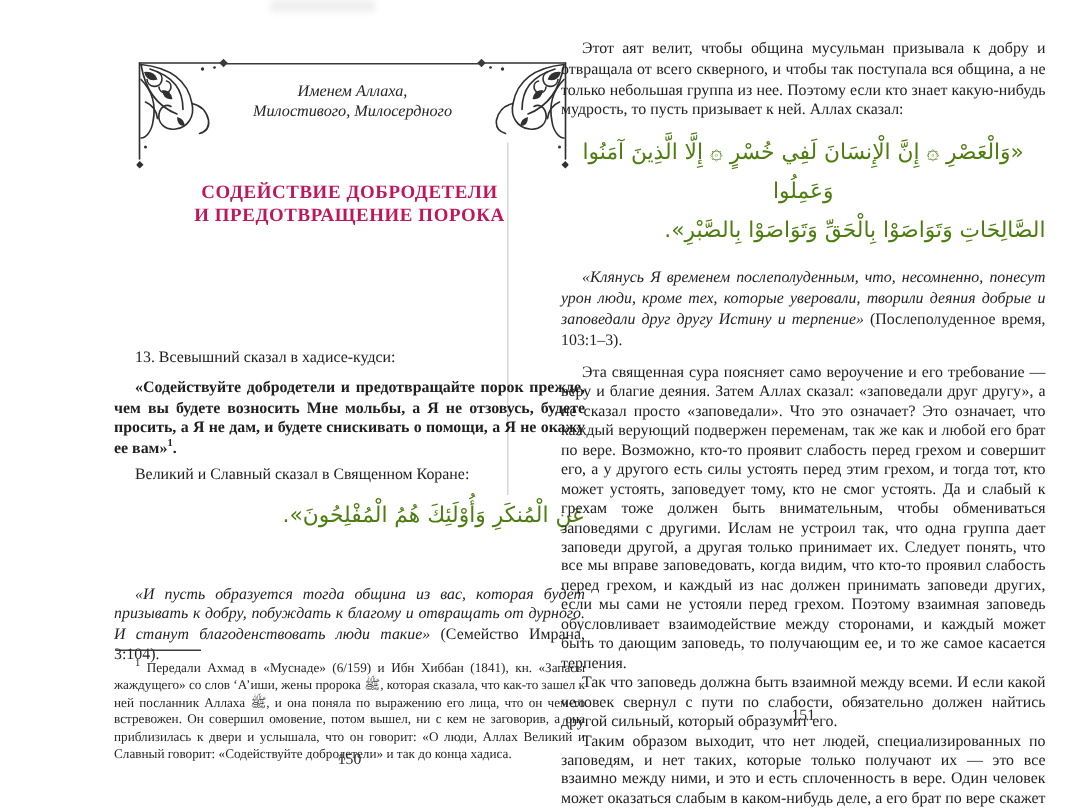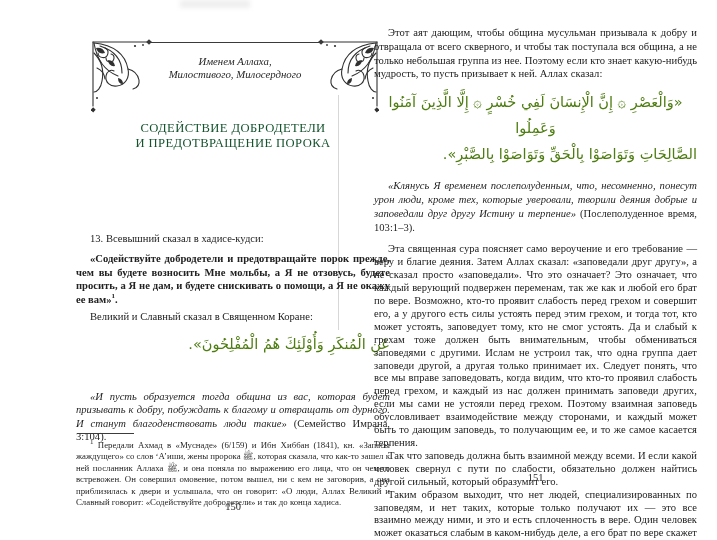--- a/index.html
+++ b/index.html
@@ -16,21 +16,21 @@
   
   .ornament{position:absolute;left:15px;top:40px;width:288px;height:78px;}
   .ornament svg{position:absolute;top:0;}
   .orn-left{left:0;}
   .orn-right{right:0;transform:scaleX(-1);}
   .orn-rule{position:absolute;top:2px;left:58px;width:172px;height:1px;background:#3a3a3a;}
   .orn-dot{position:absolute;top:0;width:4px;height:4px;background:#3a3a3a;transform:rotate(45deg);}
   .orn-dot.l{left:56px;} .orn-dot.r{right:56px;}
 
   .bismillah{font-style:italic;font-size:10.8px;line-height:13px;text-align:center;color:#262626;}
-  .chapter-title{font-weight:normal;font-size:12.6px;line-height:14.5px;text-align:center;letter-spacing:.4px;color:#14532d;}
+  .chapter-title{font-weight:bold;font-size:12.6px;line-height:14.5px;text-align:center;letter-spacing:.4px;color:#be185d;}
 
   .body-txt{font-size:10.6px;line-height:13.6px;text-align:justify;color:#212121;}
   .indent{text-indent:14px;}
   .bold{font-weight:bold;}
   sup{font-size:7px;line-height:0;}
 
   .arabic{
     direction:rtl;font-family:"DejaVu Sans",sans-serif;
     font-size:14.5px;line-height:26px;color:#4d7c0f;text-align:center;
   }
@@ -130,21 +130,21 @@
   <div class="fn-divider" style="top:433px;"></div>
 
   <div class="abs footnote indent" style="top:440px;"><sup>1</sup><span> Передали Ахмад в «Муснаде» (6/159) и Ибн Хиббан (1841), кн. «Запасы жаждущего» со слов ‘А’иши, жены пророка ﷺ, которая сказала, что как-то зашел к ней посланник Аллаха ﷺ, и она поняла по выражению его лица, что он чем-то встревожен. Он совершил омовение, потом вышел, ни с кем не заговорив, а она приблизилась к двери и услышала, что он говорит: «О люди, Аллах Великий и Славный говорит: «Содействуйте добродетели» и так до конца хадиса.</span></div>
 
   <div class="abs page-num" style="top:501px;">150</div>
 </div>
 
 <div class="page page-right">
   <div class="abs rp-flow" style="top:26px;">
 
-    <p class="body-txt indent" style="line-height:13.8px;">Этот аят дающим, чтобы община мусульман призывала к добру и отвращала от всего скверного, и чтобы так поступала вся община, а не только небольшая группа из нее. Поэтому если кто знает какую-нибудь мудрость, то пусть призывает к ней. Аллах сказал:</p>
+    <p class="body-txt indent" style="line-height:13.8px;">Этот аят велит, чтобы община мусульман призывала к добру и отвращала от всего скверного, и чтобы так поступала вся община, а не только небольшая группа из нее. Поэтому если кто знает какую-нибудь мудрость, то пусть призывает к ней. Аллах сказал:</p>
 
     <div class="arabic gap-s">
       <span class="l1">«وَالْعَصْرِ ۞ إِنَّ الْإِنسَانَ لَفِي خُسْرٍ ۞ إِلَّا الَّذِينَ آمَنُوا وَعَمِلُوا</span>
       <span class="l2">الصَّالِحَاتِ وَتَوَاصَوْا بِالْحَقِّ وَتَوَاصَوْا بِالصَّبْرِ».</span>
     </div>
 
     <p class="transl indent gap-m" style="line-height:13.8px;margin-top:12px;"><span class="it">«Клянусь Я временем послеполуденным, что, несомненно, понесут урон люди, кроме тех, которые уверовали, творили деяния добрые и заповедали друг другу Истину и терпение»</span><span> (Послеполуденное время, 103:1–3).</span></p>
 
     <p class="body-txt indent gap-m" style="line-height:12.9px;">Эта священная сура поясняет само вероучение и его требование — веру и благие деяния. Затем Аллах сказал: «заповедали друг другу», а не сказал просто «заповедали». Что это означает? Это означает, что каждый верующий подвержен переменам, так же как и любой его брат по вере. Возможно, кто-то проявит слабость перед грехом и совершит его, а у другого есть силы устоять перед этим грехом, и тогда тот, кто может устоять, заповедует тому, кто не смог устоять. Да и слабый к грехам тоже должен быть внимательным, чтобы обмениваться заповедями с другими. Ислам не устроил так, что одна группа дает заповеди другой, а другая только принимает их. Следует понять, что все мы вправе заповедовать, когда видим, что кто-то проявил слабость перед грехом, и каждый из нас должен принимать заповеди других, если мы сами не устояли перед грехом. Поэтому взаимная заповедь обусловливает взаимодействие между сторонами, и каждый может быть то дающим заповедь, то получающим ее, и то же самое касается терпения.</p>
 

